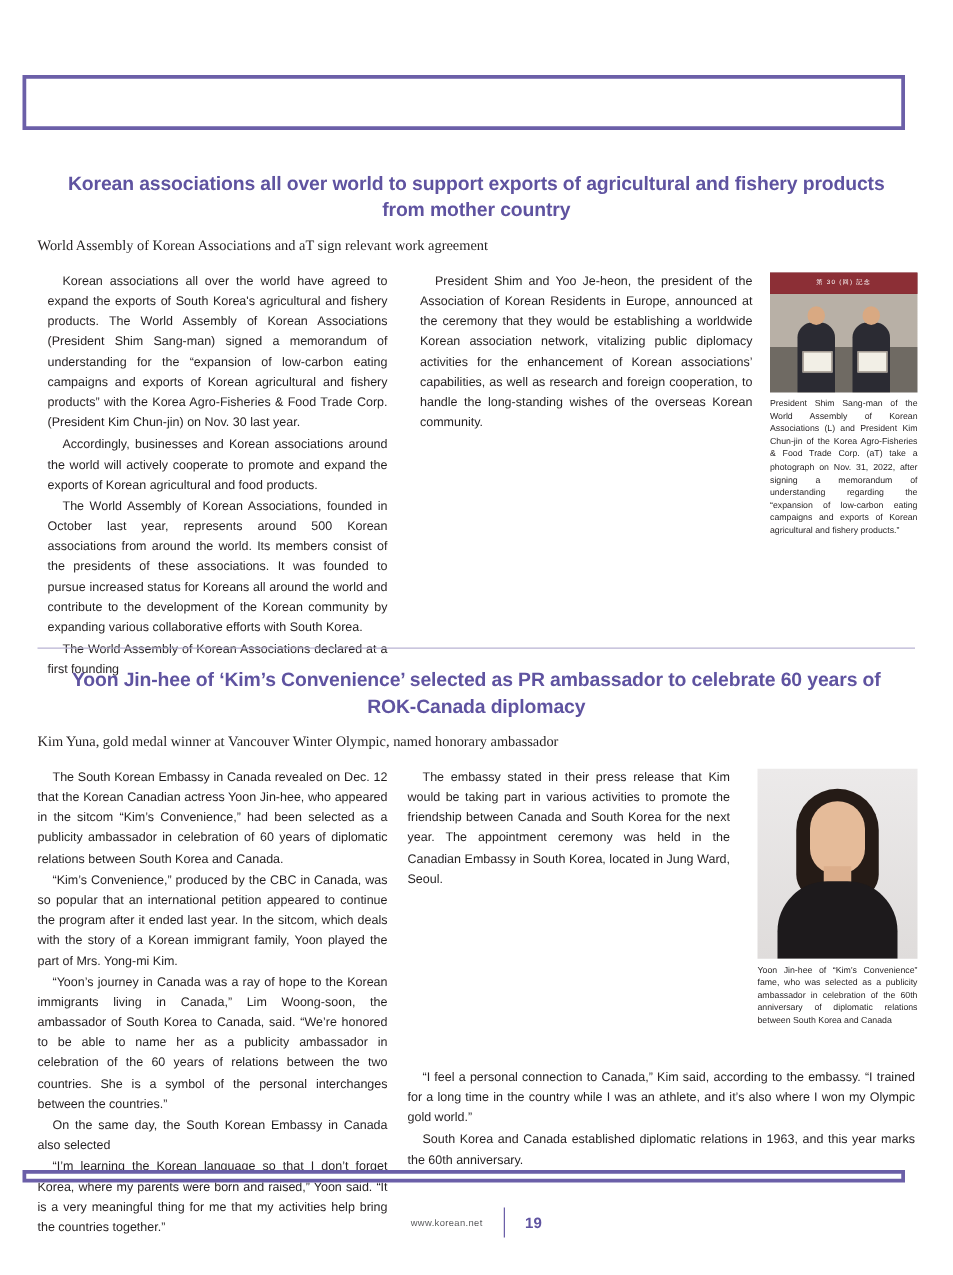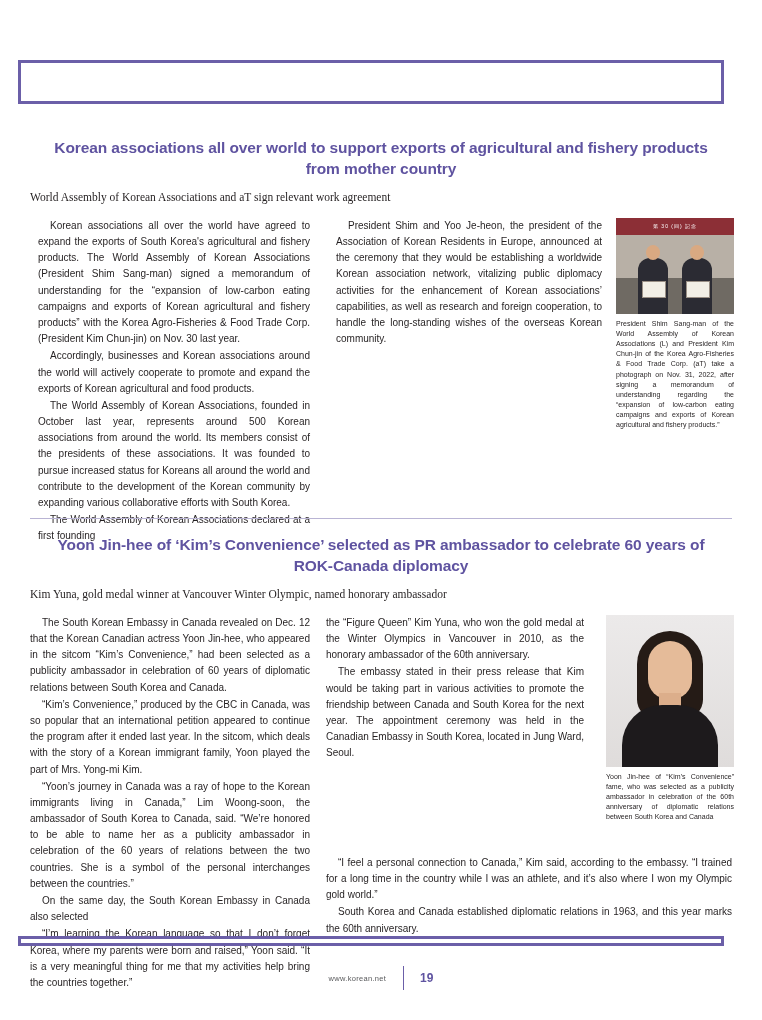--- a/index.html
+++ b/index.html
@@ -315,21 +315,20 @@
 
     <div class="columns" style="height:332px;">
       <div class="col left" style="left:0px;width:280px;">
         <p>The South Korean Embassy in Canada revealed on Dec. 12 that the Korean Canadian actress Yoon Jin-hee, who appeared in the sitcom “Kim’s Convenience,” had been selected as a publicity ambassador in celebration of 60 years of diplomatic relations between South Korea and Canada.</p>
         <p>“Kim’s Convenience,” produced by the CBC in Canada, was so popular that an international petition appeared to continue the program after it ended last year. In the sitcom, which deals with the story of a Korean immigrant family, Yoon played the part of Mrs. Yong-mi Kim.</p>
         <p>“Yoon’s journey in Canada was a ray of hope to the Korean immigrants living in Canada,” Lim Woong-soon, the ambassador of South Korea to Canada, said. “We’re honored to be able to name her as a publicity ambassador in celebration of the 60 years of relations between the two countries. She is a symbol of the personal interchanges between the countries.”</p>
         <p>On the same day, the South Korean Embassy in Canada also selected</p>
         <p>“I’m learning the Korean language so that I don’t forget Korea, where my parents were born and raised,” Yoon said. “It is a very meaningful thing for me that my activities help bring the countries together.”</p>
       </div>
       <div class="col right" style="left:296px;width:258px;">
-        <p style="text-indent:0;">the “Figure Queen” Kim Yuna, who won the gold medal at the Winter Olympics in Vancouver in 2010, as the honorary ambassador of the 60th anniversary.</p>
         <p>The embassy stated in their press release that Kim would be taking part in various activities to promote the friendship between Canada and South Korea for the next year. The appointment ceremony was held in the Canadian Embassy in South Korea, located in Jung Ward, Seoul.</p>
       </div>
 
       <div class="col" style="position:absolute;left:296px;top:240px;width:406px;">
         <p>“I feel a personal connection to Canada,” Kim said, according to the embassy. “I trained for a long time in the country while I was an athlete, and it’s also where I won my Olympic gold world.”</p>
         <p>South Korea and Canada established diplomatic relations in 1963, and this year marks the 60th anniversary.</p>
       </div>
 
       <div class="figure fig2">
         <div class="photo2">

